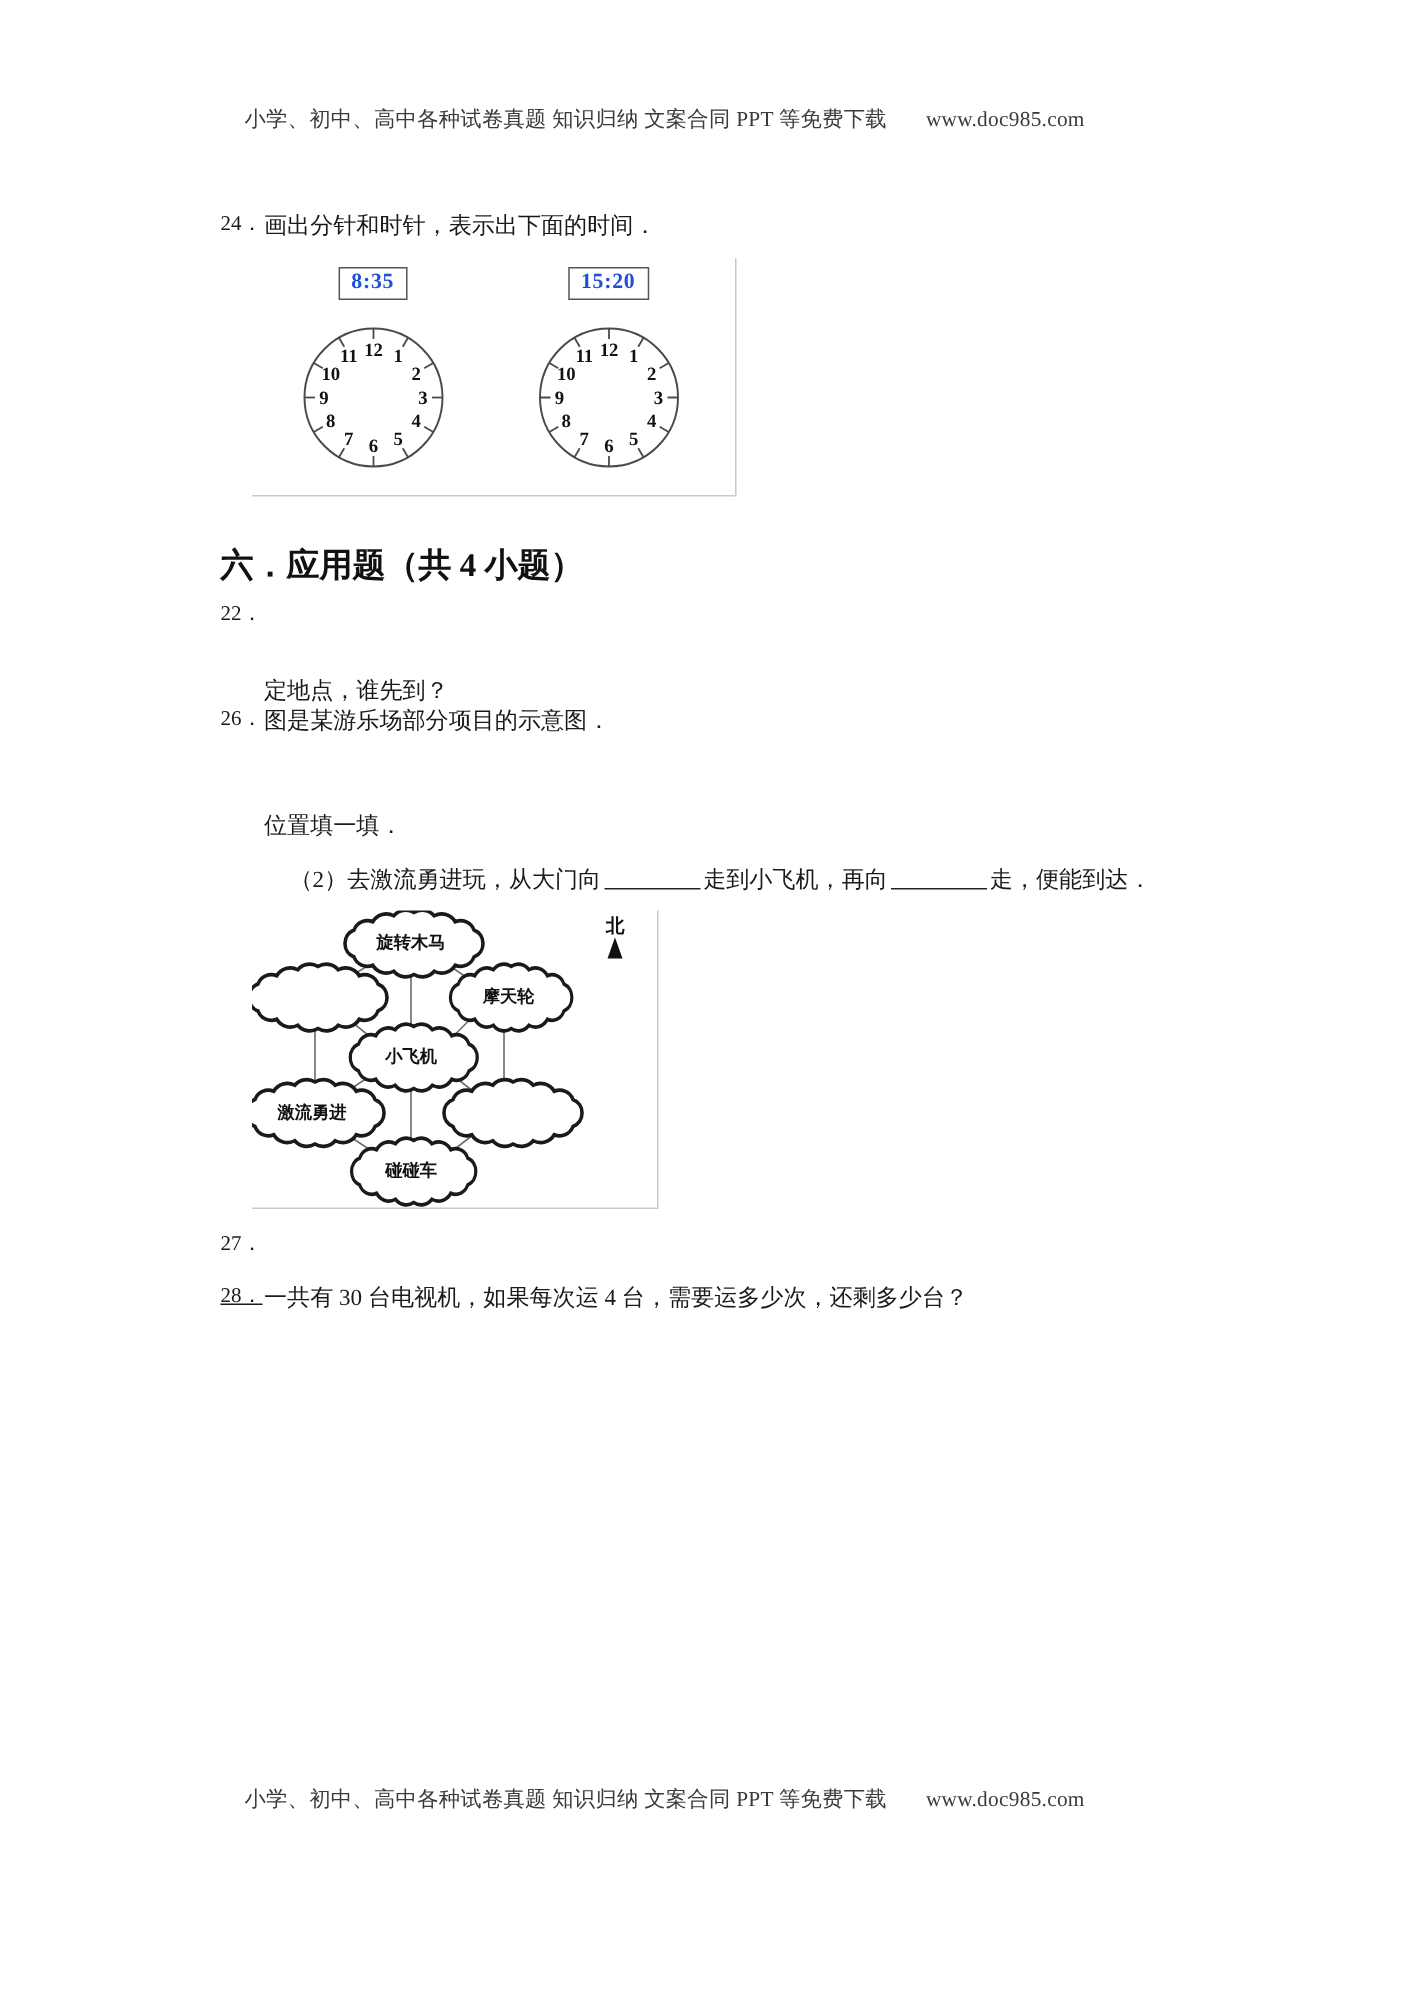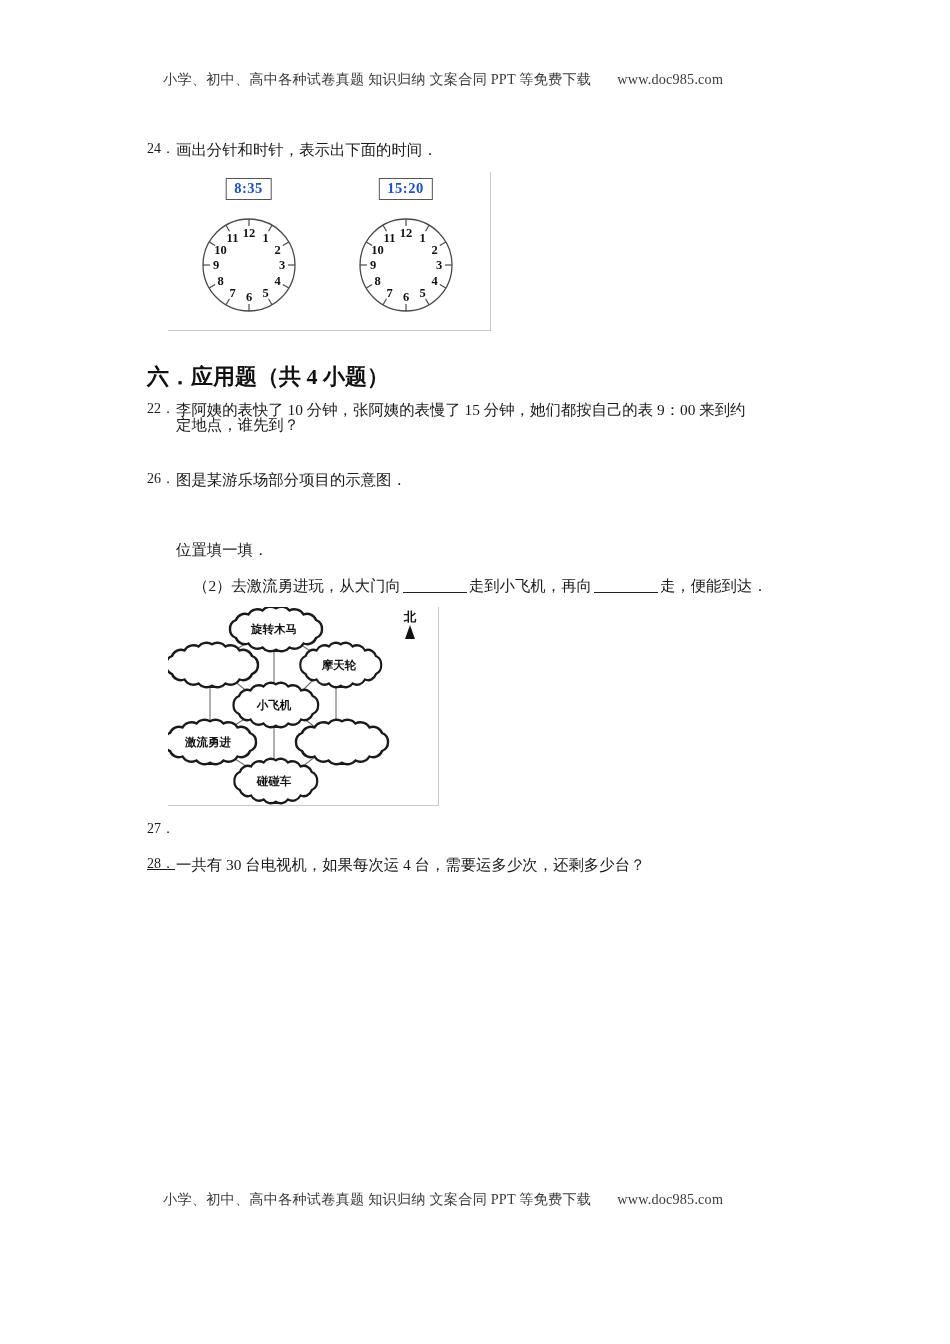--- a/index.html
+++ b/index.html
@@ -238,22 +238,21 @@
           </g>
         </svg>
       </div>
     </div>
 
   </div>
 
   <div class="sec-head">六．应用题（共 4 小题）</div>
 
   <div class="q-num" style="top:400px;">22．</div>
-  <div class="q-body" style="top:400px;">李阿姨的表快了 10 分钟，张阿姨的表慢了 15 分钟，她们都按自己的表 9：00 来到约</div>
-  <div class="q-body" style="top:415px;">定地点，谁先到？</div>
+  <div class="q-body" style="top:450px;">定地点，谁先到？</div>
 
   <div class="q-num" style="top:470px;">26．</div>
   <div class="q-body" style="top:470px;">图是某游乐场部分项目的示意图．</div>
 
   <div class="q-body indent2" style="top:540px;">位置填一填．</div>
 
   <div class="q-body indent" style="top:576px;">
     <span>（2）去激流勇进玩，从大门向</span><span class="blank"></span><span>走到小飞机，再向</span><span class="blank"></span><span>走，便能到达．</span>
   </div>
 

